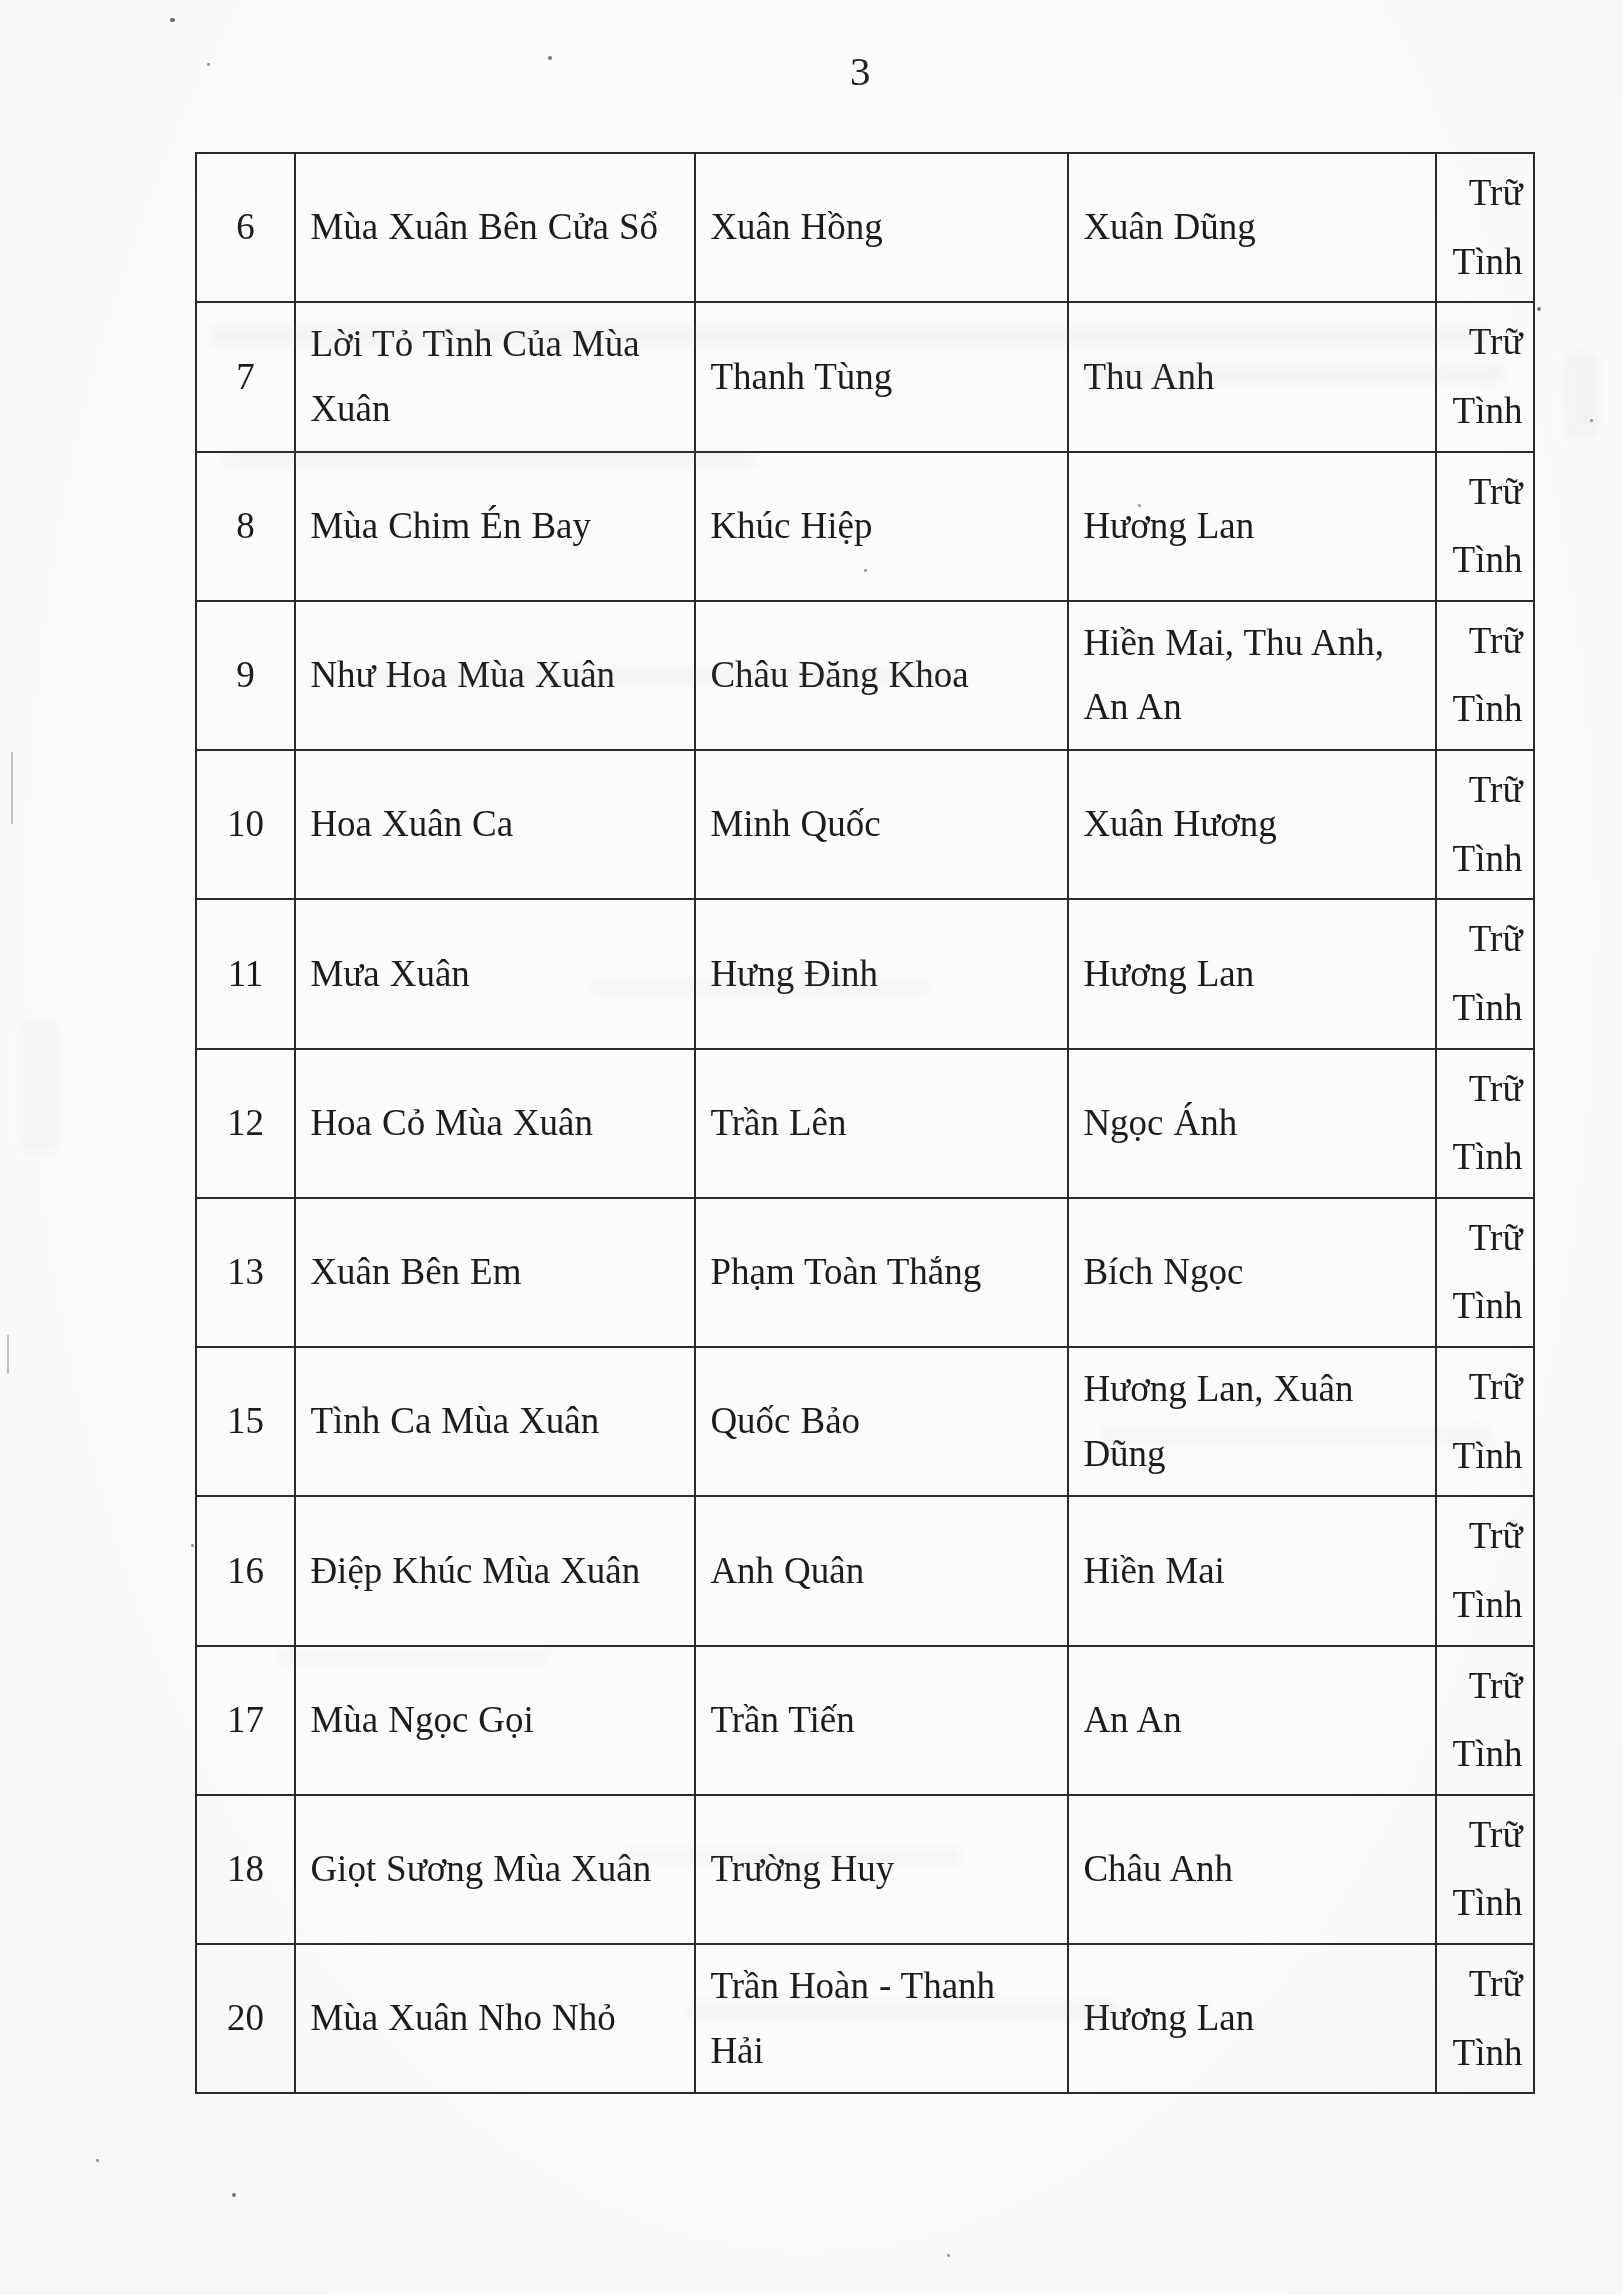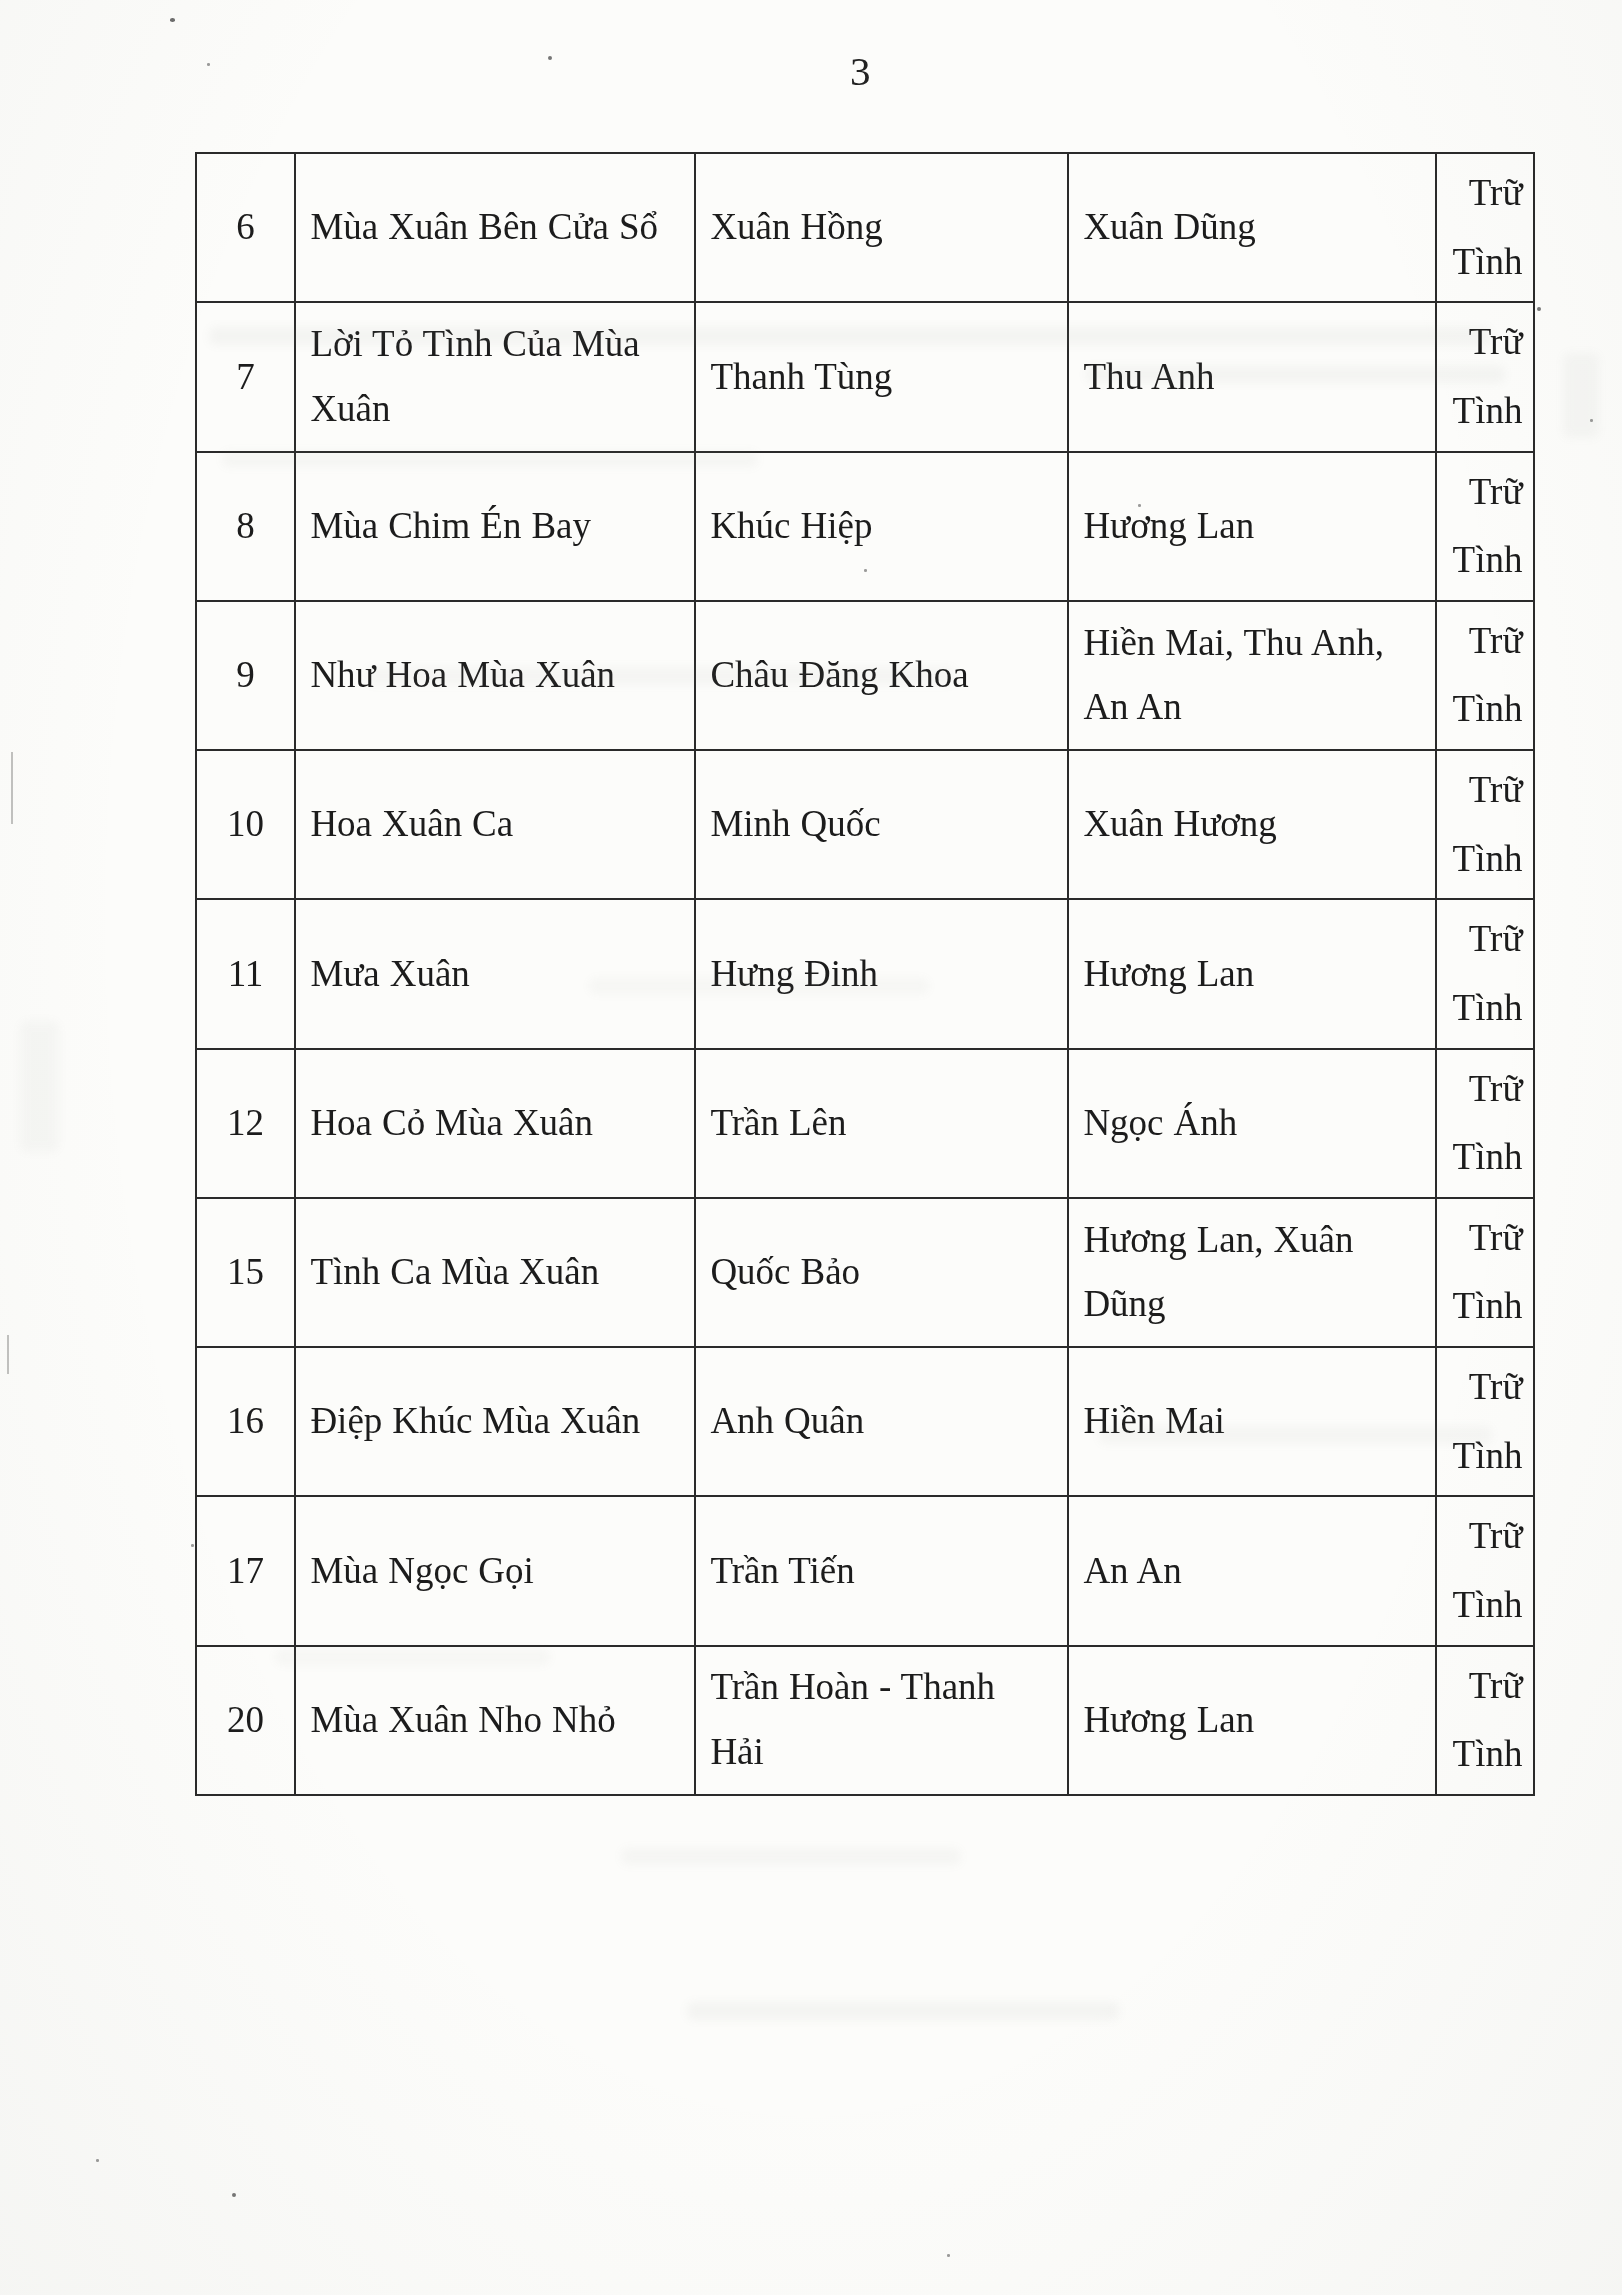--- a/index.html
+++ b/index.html
@@ -111,38 +111,52 @@
       <td class="c-genre">Trữ Tình</td>
     </tr>
     <tr>
       <td class="c-no">12</td>
       <td class="c-title">Hoa Cỏ Mùa Xuân</td>
       <td class="c-composer">Trần Lên</td>
       <td class="c-performers">Ngọc Ánh</td>
       <td class="c-genre">Trữ Tình</td>
     </tr>
     <tr>
+      <td class="c-no">13</td>
+      <td class="c-title">Xuân Bên Em</td>
+      <td class="c-composer">Phạm Toàn Thắng</td>
+      <td class="c-performers">Bích Ngọc</td>
+      <td class="c-genre">Trữ Tình</td>
+    </tr>
+    <tr>
       <td class="c-no">15</td>
       <td class="c-title">Tình Ca Mùa Xuân</td>
       <td class="c-composer">Quốc Bảo</td>
       <td class="c-performers">Hương Lan, Xuân Dũng</td>
       <td class="c-genre">Trữ Tình</td>
     </tr>
     <tr>
       <td class="c-no">16</td>
       <td class="c-title">Điệp Khúc Mùa Xuân</td>
       <td class="c-composer">Anh Quân</td>
       <td class="c-performers">Hiền Mai</td>
       <td class="c-genre">Trữ Tình</td>
     </tr>
     <tr>
       <td class="c-no">17</td>
       <td class="c-title">Mùa Ngọc Gọi</td>
       <td class="c-composer">Trần Tiến</td>
       <td class="c-performers">An An</td>
+      <td class="c-genre">Trữ Tình</td>
+    </tr>
+    <tr>
+      <td class="c-no">18</td>
+      <td class="c-title">Giọt Sương Mùa Xuân</td>
+      <td class="c-composer">Trường Huy</td>
+      <td class="c-performers">Châu Anh</td>
       <td class="c-genre">Trữ Tình</td>
     </tr>
     <tr>
       <td class="c-no">20</td>
       <td class="c-title">Mùa Xuân Nho Nhỏ</td>
       <td class="c-composer">Trần Hoàn - Thanh Hải</td>
       <td class="c-performers">Hương Lan</td>
       <td class="c-genre">Trữ Tình</td>
     </tr>
   </tbody>

